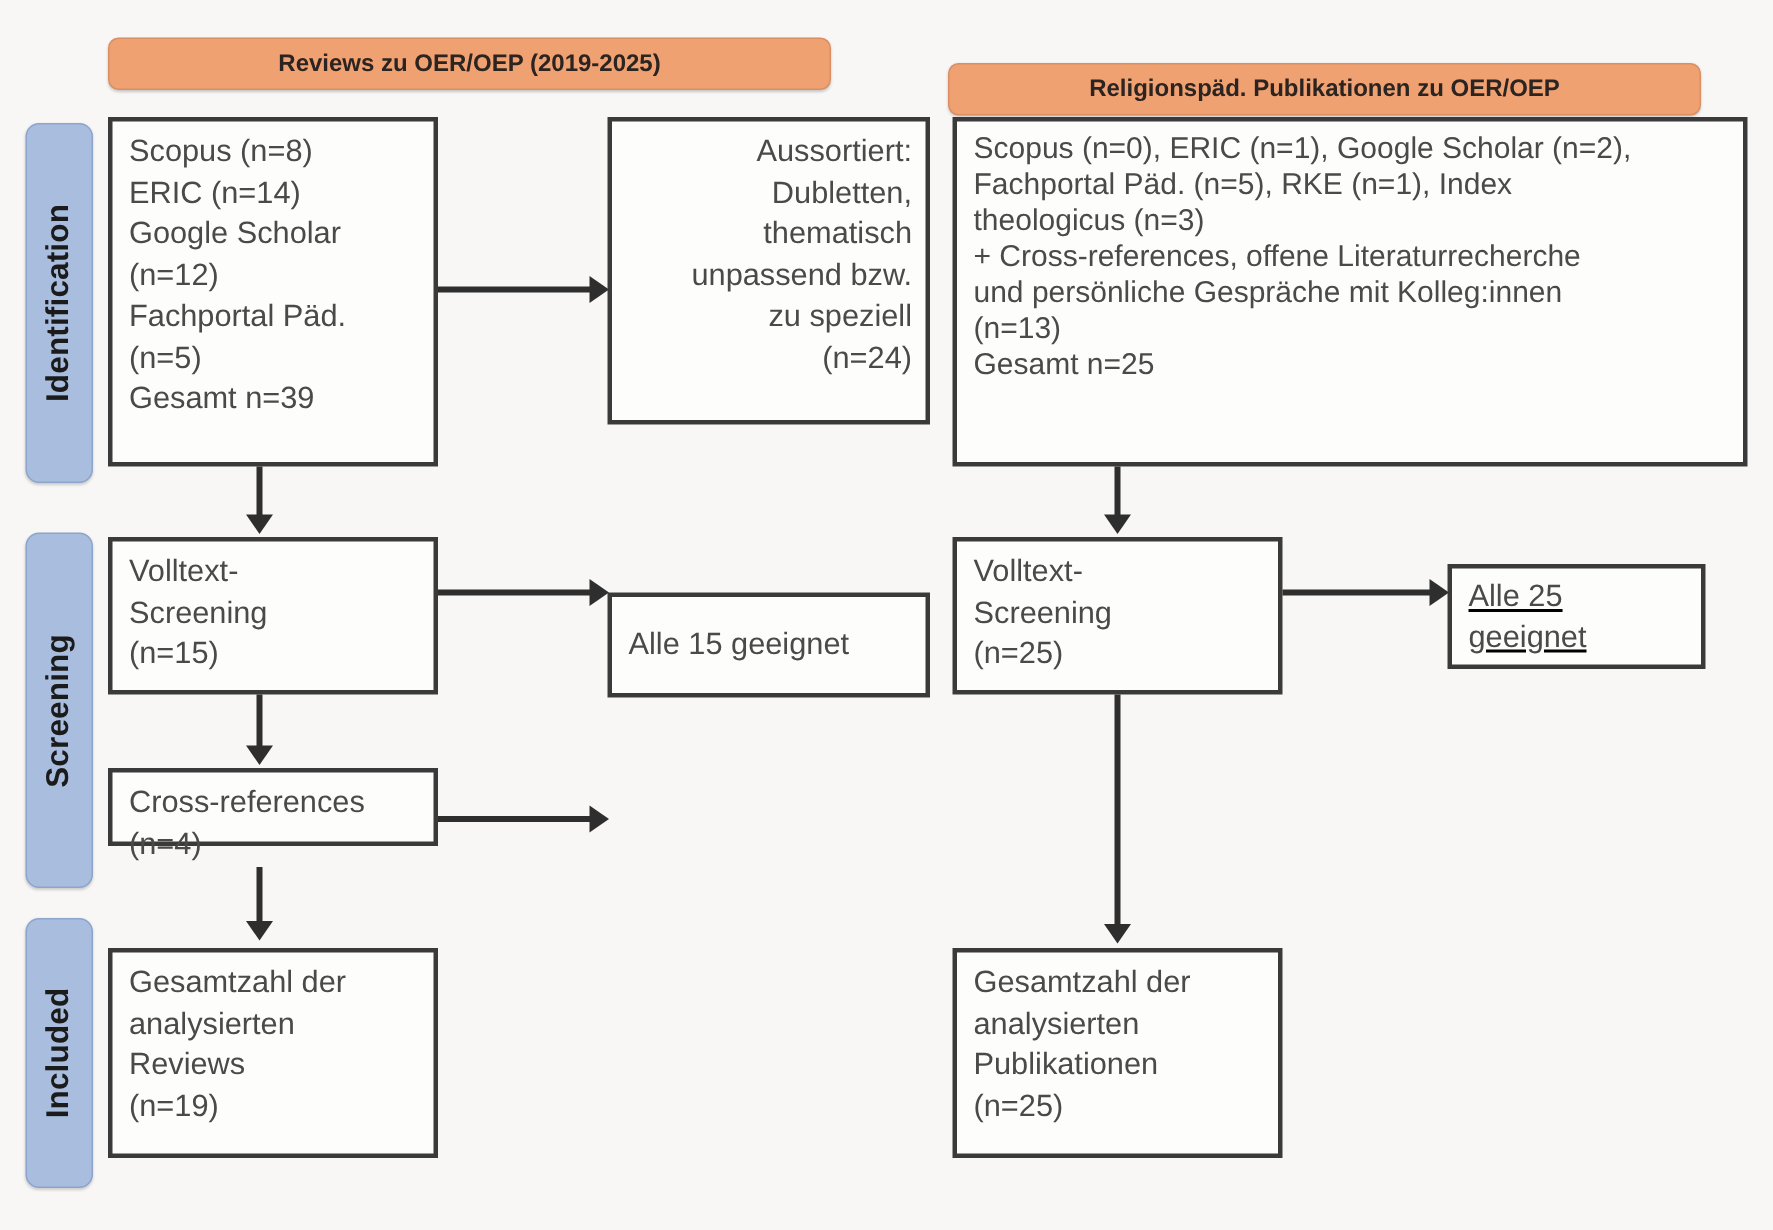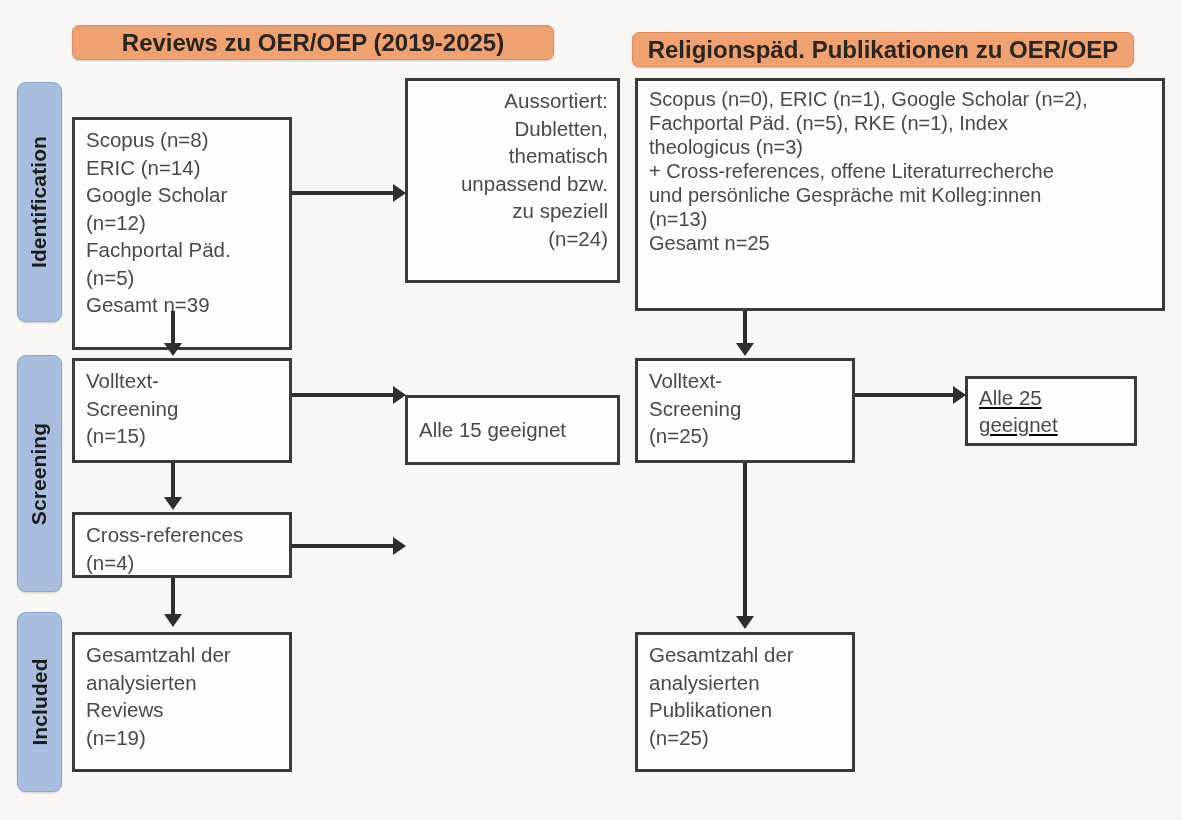--- a/index.html
+++ b/index.html
@@ -42,21 +42,21 @@
     height: 33px;
     background: #f0a172;
     border: 1px solid #d98f63;
     border-radius: 7px;
     box-shadow: 0 1px 2px rgba(0,0,0,0.2);
     display: flex;
     align-items: center;
     justify-content: center;
   }
   .header-pill .header-label {
-    font-size: 24px;
+    font-size: 16px;
     font-weight: 700;
     color: #2b2420;
     white-space: nowrap;
   }
 
   
   .flow-box {
     position: absolute;
     background: #fdfdfc;
     border: 3px solid #3a3a3a;
@@ -116,25 +116,25 @@
   </div>
 
   <div class="phase-pill" style="left:17px; top:612px; width:43px; height:178px;">
     <span class="phase-label">Included</span>
   </div>
 
   <div class="header-pill" style="left:72px; top:25px; width:480px;">
     <span class="header-label">Reviews zu OER/OEP (2019-2025)</span>
   </div>
 
-  <div class="header-pill" style="left:632px; top:32px; width:500px;">
+  <div class="header-pill" style="left:632px; top:42px; width:500px;">
     <span class="header-label">Religionspäd. Publikationen zu OER/OEP</span>
   </div>
 
-  <div class="flow-box" style="left:72px; top:78px; width:220px; height:233px;margin-top:39px;">
+  <div class="flow-box" style="left:72px; top:78px; width:220px; height:233px;">
     <span class="box-text">Scopus (n=8)
 ERIC (n=14)
 Google Scholar
 (n=12)
 Fachportal Päd.
 (n=5)
 Gesamt n=39</span>
   </div>
 
   <div class="flow-box" style="left:405px; top:78px; width:215px; height:205px;text-align:right;">
@@ -161,21 +161,21 @@
   <div class="flow-box centered" style="left:405px; top:360px; width:215px; height:70px;margin-top:35px;">
     <span class="box-text">Alle 15 geeignet</span>
   </div>
 
   <div class="conn h" style="left:292px; top:393px; width:104px;"></div>
   <div class="arrow-right" style="left:393px; top:386px;"></div>
 
   <div class="conn v" style="left:171px; top:463px; width:4px; height:36px;"></div>
   <div class="arrow-down" style="left:164px; top:497px;"></div>
 
-  <div class="flow-box" style="left:72px; top:512px; width:220px; height:66px;">
+  <div class="flow-box" style="left:72px; top:512px; width:220px; height:52px;">
     <span class="box-text">Cross-references
 (n=4)</span>
   </div>
 
 
   <div class="conn h" style="left:292px; top:544px; width:104px;"></div>
   <div class="arrow-right" style="left:393px; top:537px;"></div>
 
   <div class="conn v" style="left:171px; top:578px; width:4px; height:38px;"></div>
   <div class="arrow-down" style="left:164px; top:614px;"></div>

